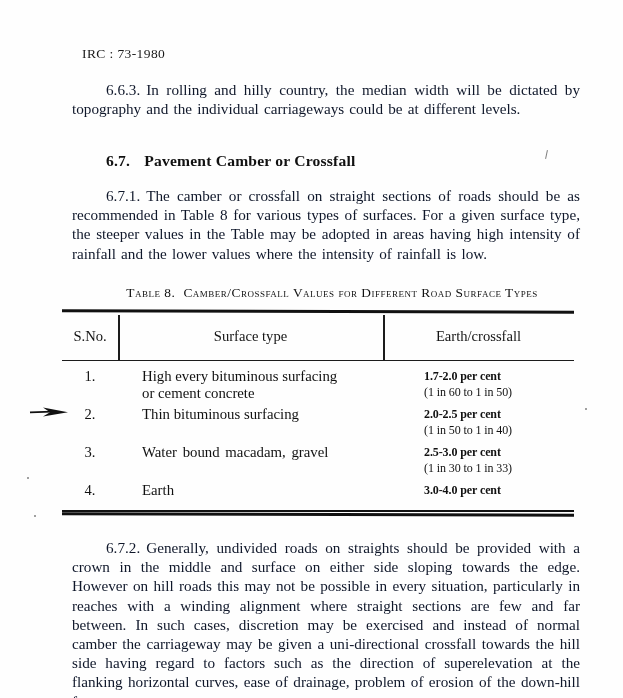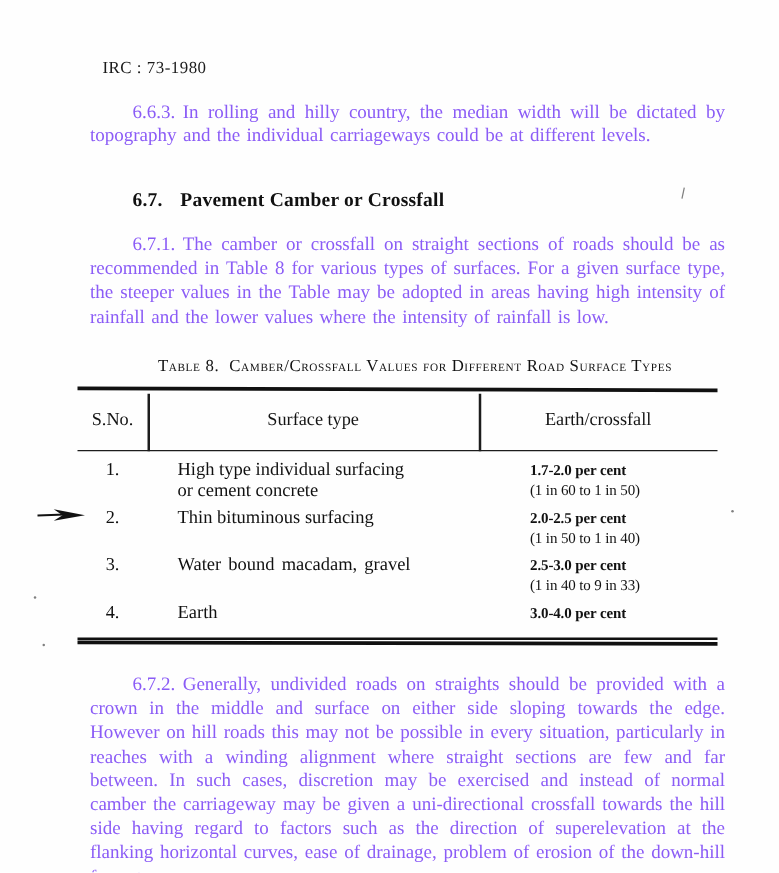--- a/index.html
+++ b/index.html
@@ -26,21 +26,21 @@
     letter-spacing: 0.4px;
     color: #1a1a1a;
   }
 
   
   .para {
     position: absolute;
     text-align: justify;
     font-size: 15.2px;
     line-height: 19.2px;
-    color: #8b5cf6;
+    color: #0f172a;
     word-spacing: 1.4px;
   }
   .para .lead {
     margin-right: 6px;
   }
   .para.indent {
     text-indent: 34px;
   }
 
   #para-663 { left: 72px; top: 80px; width: 508px; }
@@ -211,21 +211,21 @@
 
     <div class="th th-sno">S.No.</div>
     <div class="th th-surface">Surface type</div>
     <div class="th th-camber">Earth/crossfall</div>
 
     <div class="rule-head"></div>
 
     <div class="trow" id="row-1">
       <div class="c-sno">1.</div>
       <div class="c-surface">
-        <div>High type individual surfacing</div>
+        <div>High every bituminous surfacing</div>
         <div>or cement concrete</div>
       </div>
       <div class="c-camber">
         <div class="pct">1.7-2.0 per cent</div>
         <div class="ratio">(1 in 60 to 1 in 50)</div>
       </div>
     </div>
 
     <div class="trow" id="row-2">
       <div class="c-sno">2.</div>
@@ -238,21 +238,21 @@
       </div>
     </div>
 
     <div class="trow" id="row-3">
       <div class="c-sno">3.</div>
       <div class="c-surface">
         <div>Water bound macadam, gravel</div>
       </div>
       <div class="c-camber">
         <div class="pct">2.5-3.0 per cent</div>
-        <div class="ratio">(1 in 40 to 9 in 33)</div>
+        <div class="ratio">(1 in 30 to 1 in 33)</div>
       </div>
     </div>
 
     <div class="trow" id="row-4">
       <div class="c-sno">4.</div>
       <div class="c-surface">
         <div>Earth</div>
       </div>
       <div class="c-camber">
         <div class="pct">3.0-4.0 per cent</div>

